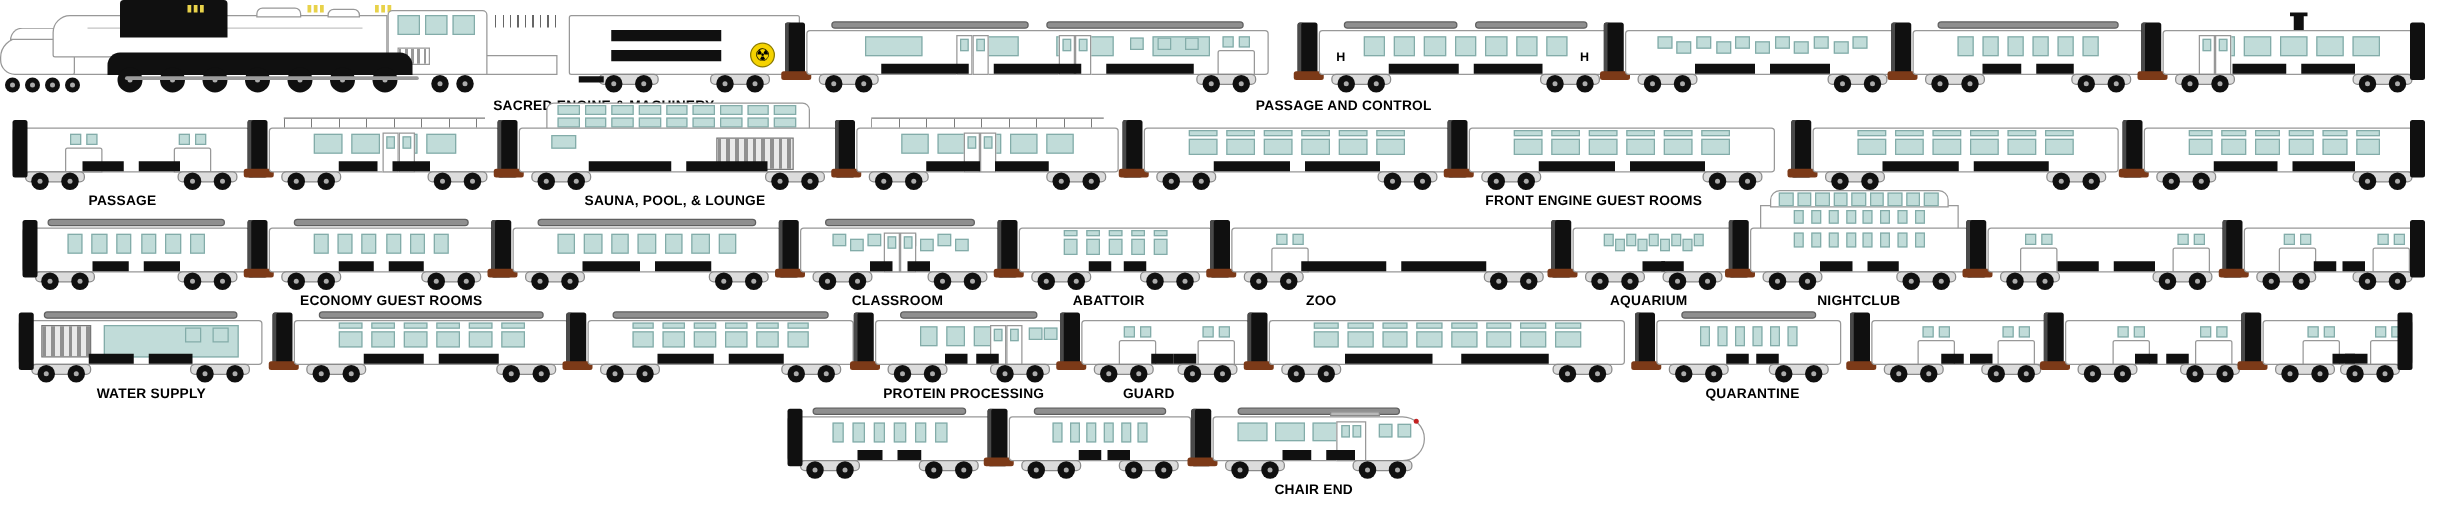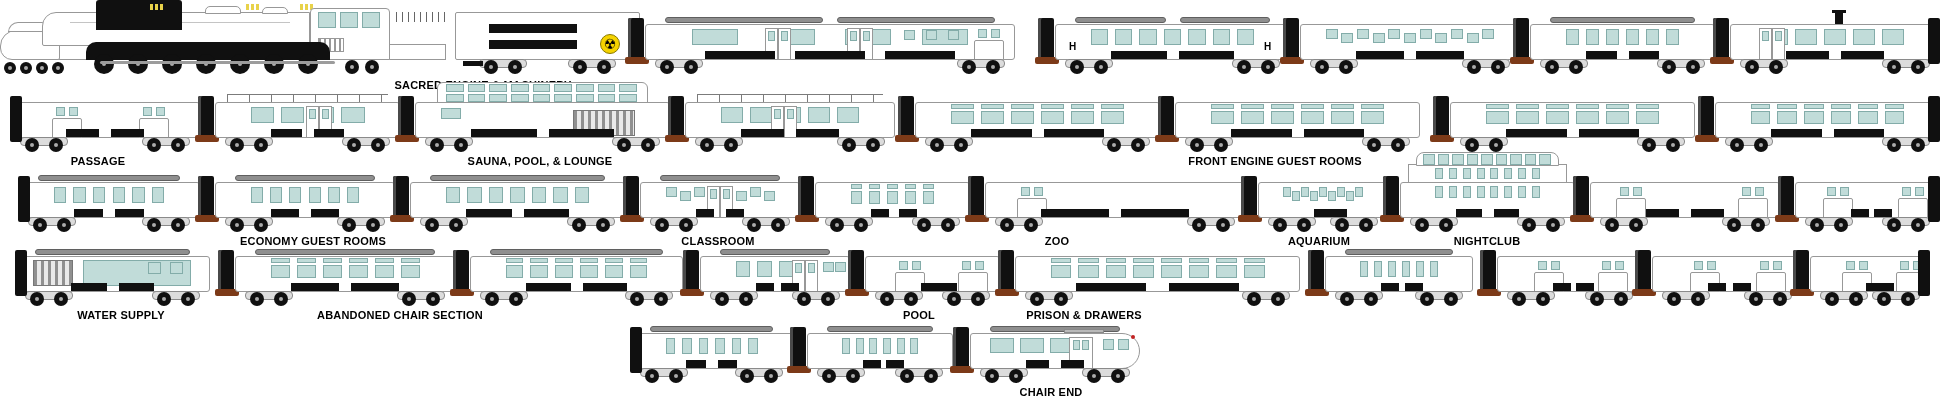--- a/index.html
+++ b/index.html
@@ -211,20 +211,21 @@
     <div class="abs" style="left: 1750px; top: 65px; width: 4px; height: 4px; background: rgb(171, 171, 171); border-radius: 50%;"></div>
     <div class="abs" style="left: 1769px; top: 60px; width: 14px; height: 14px; background: rgb(16, 16, 16); border-radius: 50%;"></div>
     <div class="abs" style="left: 1774px; top: 65px; width: 4px; height: 4px; background: rgb(171, 171, 171); border-radius: 50%;"></div>
     <div class="abs" style="left: 1882px; top: 59px; width: 48px; height: 9px; background: rgb(220, 220, 220); border: 1px solid rgb(138, 138, 138); border-radius: 4px;"></div>
     <div class="abs" style="left: 1887px; top: 60px; width: 14px; height: 14px; background: rgb(16, 16, 16); border-radius: 50%;"></div>
     <div class="abs" style="left: 1892px; top: 65px; width: 4px; height: 4px; background: rgb(171, 171, 171); border-radius: 50%;"></div>
     <div class="abs" style="left: 1911px; top: 60px; width: 14px; height: 14px; background: rgb(16, 16, 16); border-radius: 50%;"></div>
     <div class="abs" style="left: 1916px; top: 65px; width: 4px; height: 4px; background: rgb(171, 171, 171); border-radius: 50%;"></div>
     <div class="abs" style="left: 1928px; top: 18px; width: 12px; height: 46px; background: rgb(16, 16, 16); border-radius: 2px;"></div>
     <div class="lbl" style="left: 283px; top: 79px;">SACRED ENGINE &amp; MACHINERY</div>
+    <div class="lbl" style="left: 875px; top: 79px;">PASSAGE AND CONTROL</div>
     <div class="abs" style="left: 10px; top: 102px; width: 190px; height: 36px; background: rgb(255, 255, 255); border: 1px solid rgb(152, 152, 152); border-radius: 3px;"></div>
     <div class="abs" style="left: 55.6px; top: 107px; width: 9px; height: 9px; background: rgb(193, 220, 217); border: 1px solid rgb(131, 172, 169);"></div>
     <div class="abs" style="left: 68.6px; top: 107px; width: 9px; height: 9px; background: rgb(193, 220, 217); border: 1px solid rgb(131, 172, 169);"></div>
     <div class="abs" style="left: 51.6px; top: 118px; width: 30px; height: 20px; background: rgb(255, 255, 255); border: 1px solid rgb(152, 152, 152); border-radius: 2px 2px 0px 0px;"></div>
     <div class="abs" style="left: 143px; top: 107px; width: 9px; height: 9px; background: rgb(193, 220, 217); border: 1px solid rgb(131, 172, 169);"></div>
     <div class="abs" style="left: 156px; top: 107px; width: 9px; height: 9px; background: rgb(193, 220, 217); border: 1px solid rgb(131, 172, 169);"></div>
     <div class="abs" style="left: 139px; top: 118px; width: 30px; height: 20px; background: rgb(255, 255, 255); border: 1px solid rgb(152, 152, 152); border-radius: 2px 2px 0px 0px;"></div>
     <div class="abs" style="left: 66px; top: 129px; width: 33px; height: 8px; background: rgb(16, 16, 16);"></div>
     <div class="abs" style="left: 111px; top: 129px; width: 33px; height: 8px; background: rgb(16, 16, 16);"></div>
     <div class="abs" style="left: 20px; top: 137px; width: 48px; height: 9px; background: rgb(220, 220, 220); border: 1px solid rgb(138, 138, 138); border-radius: 4px;"></div>
@@ -676,20 +677,21 @@
     <div class="abs" style="left: 1834px; top: 218px; width: 14px; height: 14px; background: rgb(16, 16, 16); border-radius: 50%;"></div>
     <div class="abs" style="left: 1839px; top: 223px; width: 4px; height: 4px; background: rgb(171, 171, 171); border-radius: 50%;"></div>
     <div class="abs" style="left: 1882px; top: 217px; width: 48px; height: 9px; background: rgb(220, 220, 220); border: 1px solid rgb(138, 138, 138); border-radius: 4px;"></div>
     <div class="abs" style="left: 1887px; top: 218px; width: 14px; height: 14px; background: rgb(16, 16, 16); border-radius: 50%;"></div>
     <div class="abs" style="left: 1892px; top: 223px; width: 4px; height: 4px; background: rgb(171, 171, 171); border-radius: 50%;"></div>
     <div class="abs" style="left: 1911px; top: 218px; width: 14px; height: 14px; background: rgb(16, 16, 16); border-radius: 50%;"></div>
     <div class="abs" style="left: 1916px; top: 223px; width: 4px; height: 4px; background: rgb(171, 171, 171); border-radius: 50%;"></div>
     <div class="abs" style="left: 1928px; top: 176px; width: 12px; height: 46px; background: rgb(16, 16, 16); border-radius: 2px;"></div>
     <div class="lbl" style="left: 518px; top: 235px;">CLASSROOM</div>
     <div class="lbl" style="left: 113px; top: 235px;">ECONOMY GUEST ROOMS</div>
+    <div class="lbl" style="left: 687px; top: 235px;">ABATTOIR</div>
     <div class="lbl" style="left: 857px; top: 235px;">ZOO</div>
     <div class="lbl" style="left: 1119px; top: 235px;">AQUARIUM</div>
     <div class="lbl" style="left: 1287px; top: 235px;">NIGHTCLUB</div>
     <div class="abs" style="left: 15px; top: 256px; width: 195px; height: 36px; background: rgb(255, 255, 255); border: 1px solid rgb(152, 152, 152); border-radius: 3px;"></div>
     <div class="abs" style="left: 35px; top: 249px; width: 155px; height: 6px; background: rgb(143, 143, 143); border: 1px solid rgb(95, 95, 95); border-radius: 4px;"></div>
     <div class="abs" style="left: 33px; top: 260px; width: 40px; height: 26px; background: repeating-linear-gradient(90deg, rgb(144, 144, 144) 0px, rgb(144, 144, 144) 3px, rgb(233, 233, 233) 3px, rgb(233, 233, 233) 7px); border: 1px solid rgb(119, 119, 119);"></div>
     <div class="abs" style="left: 83px; top: 260px; width: 108px; height: 26px; background: rgb(193, 220, 217); border: 1px solid rgb(131, 172, 169);"></div>
     <div class="abs" style="left: 148px; top: 262px; width: 13px; height: 12px; background: rgb(193, 220, 217); border: 1px solid rgb(131, 172, 169);"></div>
     <div class="abs" style="left: 170px; top: 262px; width: 13px; height: 12px; background: rgb(193, 220, 217); border: 1px solid rgb(131, 172, 169);"></div>
     <div class="abs" style="left: 71px; top: 283px; width: 35.5px; height: 8px; background: rgb(16, 16, 16);"></div>
@@ -919,23 +921,23 @@
     <div class="abs" style="left: 1830px; top: 297px; width: 4px; height: 4px; background: rgb(171, 171, 171); border-radius: 50%;"></div>
     <div class="abs" style="left: 1849px; top: 292px; width: 14px; height: 14px; background: rgb(16, 16, 16); border-radius: 50%;"></div>
     <div class="abs" style="left: 1854px; top: 297px; width: 4px; height: 4px; background: rgb(171, 171, 171); border-radius: 50%;"></div>
     <div class="abs" style="left: 1872px; top: 291px; width: 48px; height: 9px; background: rgb(220, 220, 220); border: 1px solid rgb(138, 138, 138); border-radius: 4px;"></div>
     <div class="abs" style="left: 1877px; top: 292px; width: 14px; height: 14px; background: rgb(16, 16, 16); border-radius: 50%;"></div>
     <div class="abs" style="left: 1882px; top: 297px; width: 4px; height: 4px; background: rgb(171, 171, 171); border-radius: 50%;"></div>
     <div class="abs" style="left: 1901px; top: 292px; width: 14px; height: 14px; background: rgb(16, 16, 16); border-radius: 50%;"></div>
     <div class="abs" style="left: 1906px; top: 297px; width: 4px; height: 4px; background: rgb(171, 171, 171); border-radius: 50%;"></div>
     <div class="abs" style="left: 1918px; top: 250px; width: 12px; height: 46px; background: rgb(16, 16, 16); border-radius: 2px;"></div>
     <div class="lbl" style="left: -79px; top: 309px;">WATER SUPPLY</div>
-    <div class="lbl" style="left: 200px; top: 309px;">ABANDONED CHAIR SECTION</div>
-    <div class="lbl" style="left: 719px; top: 309px;">POOL</div>
-    <div class="lbl" style="left: 884px; top: 309px;">PRISON &amp; DRAWERS</div>
+    <div class="lbl" style="left: 571px; top: 309px;">PROTEIN PROCESSING</div>
+    <div class="lbl" style="left: 719px; top: 309px;">GUARD</div>
+    <div class="lbl" style="left: 1202px; top: 309px;">QUARANTINE</div>
     <div class="abs" style="left: 630px; top: 333px; width: 163px; height: 36px; background: rgb(255, 255, 255); border: 1px solid rgb(152, 152, 152); border-radius: 3px;"></div>
     <div class="abs" style="left: 650px; top: 326px; width: 123px; height: 6px; background: rgb(143, 143, 143); border: 1px solid rgb(95, 95, 95); border-radius: 4px;"></div>
     <div class="abs" style="left: 665.5px; top: 338px; width: 9.5px; height: 16px; background: rgb(193, 220, 217); border: 1px solid rgb(131, 172, 169);"></div>
     <div class="abs" style="left: 682px; top: 338px; width: 9.5px; height: 16px; background: rgb(193, 220, 217); border: 1px solid rgb(131, 172, 169);"></div>
     <div class="abs" style="left: 698.5px; top: 338px; width: 9.5px; height: 16px; background: rgb(193, 220, 217); border: 1px solid rgb(131, 172, 169);"></div>
     <div class="abs" style="left: 715px; top: 338px; width: 9.5px; height: 16px; background: rgb(193, 220, 217); border: 1px solid rgb(131, 172, 169);"></div>
     <div class="abs" style="left: 731.5px; top: 338px; width: 9.5px; height: 16px; background: rgb(193, 220, 217); border: 1px solid rgb(131, 172, 169);"></div>
     <div class="abs" style="left: 748px; top: 338px; width: 9.5px; height: 16px; background: rgb(193, 220, 217); border: 1px solid rgb(131, 172, 169);"></div>
     <div class="abs" style="left: 686px; top: 360px; width: 19.5px; height: 8px; background: rgb(16, 16, 16);"></div>
     <div class="abs" style="left: 717.5px; top: 360px; width: 19.5px; height: 8px; background: rgb(16, 16, 16);"></div>

